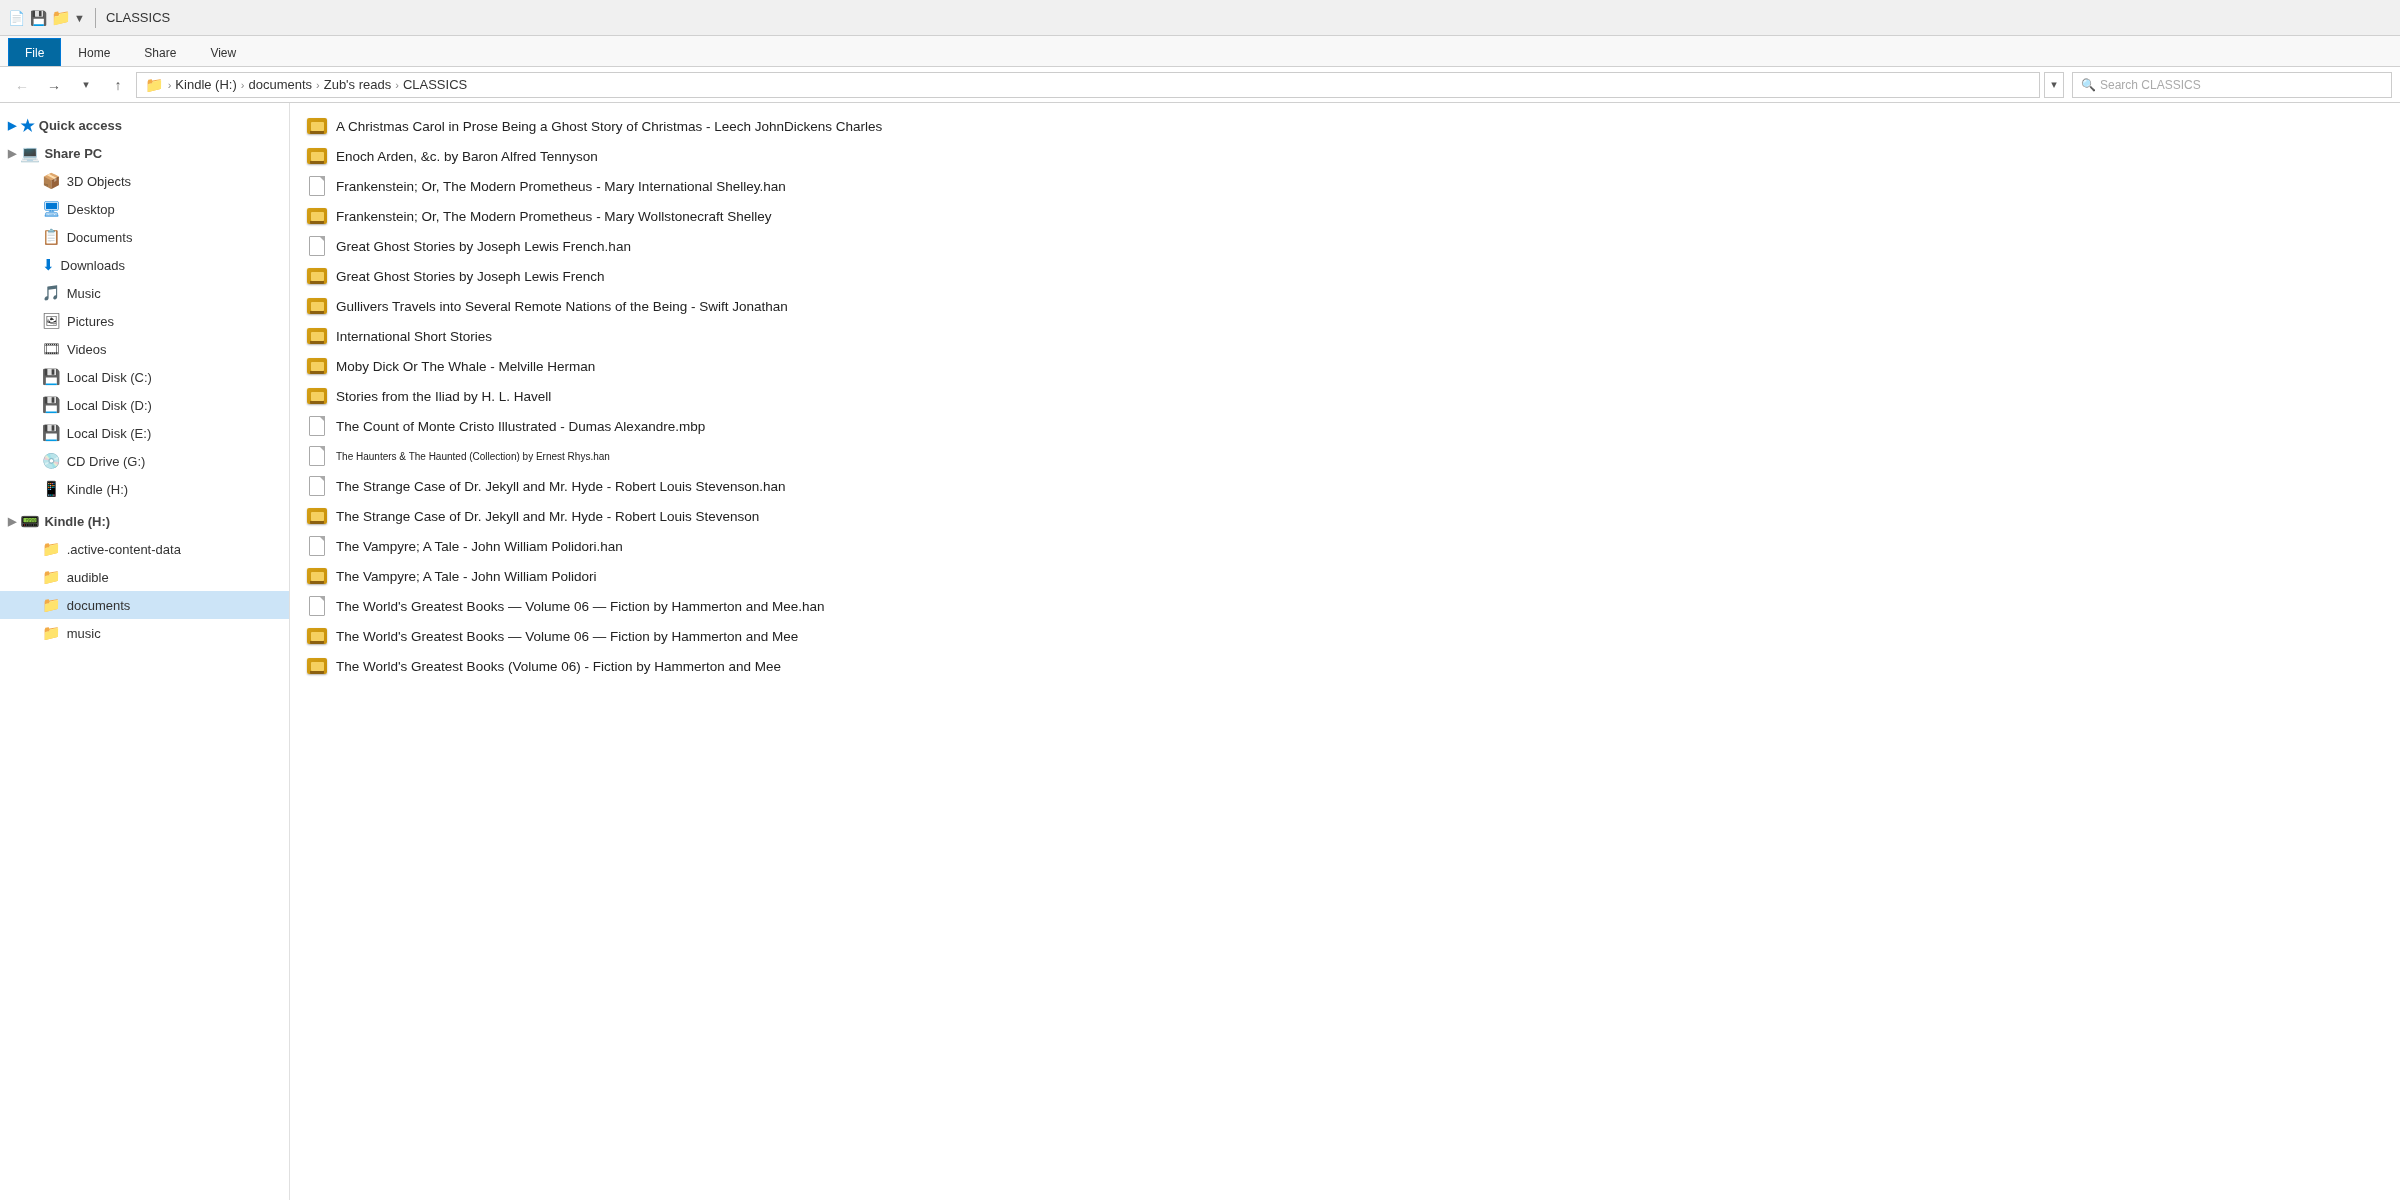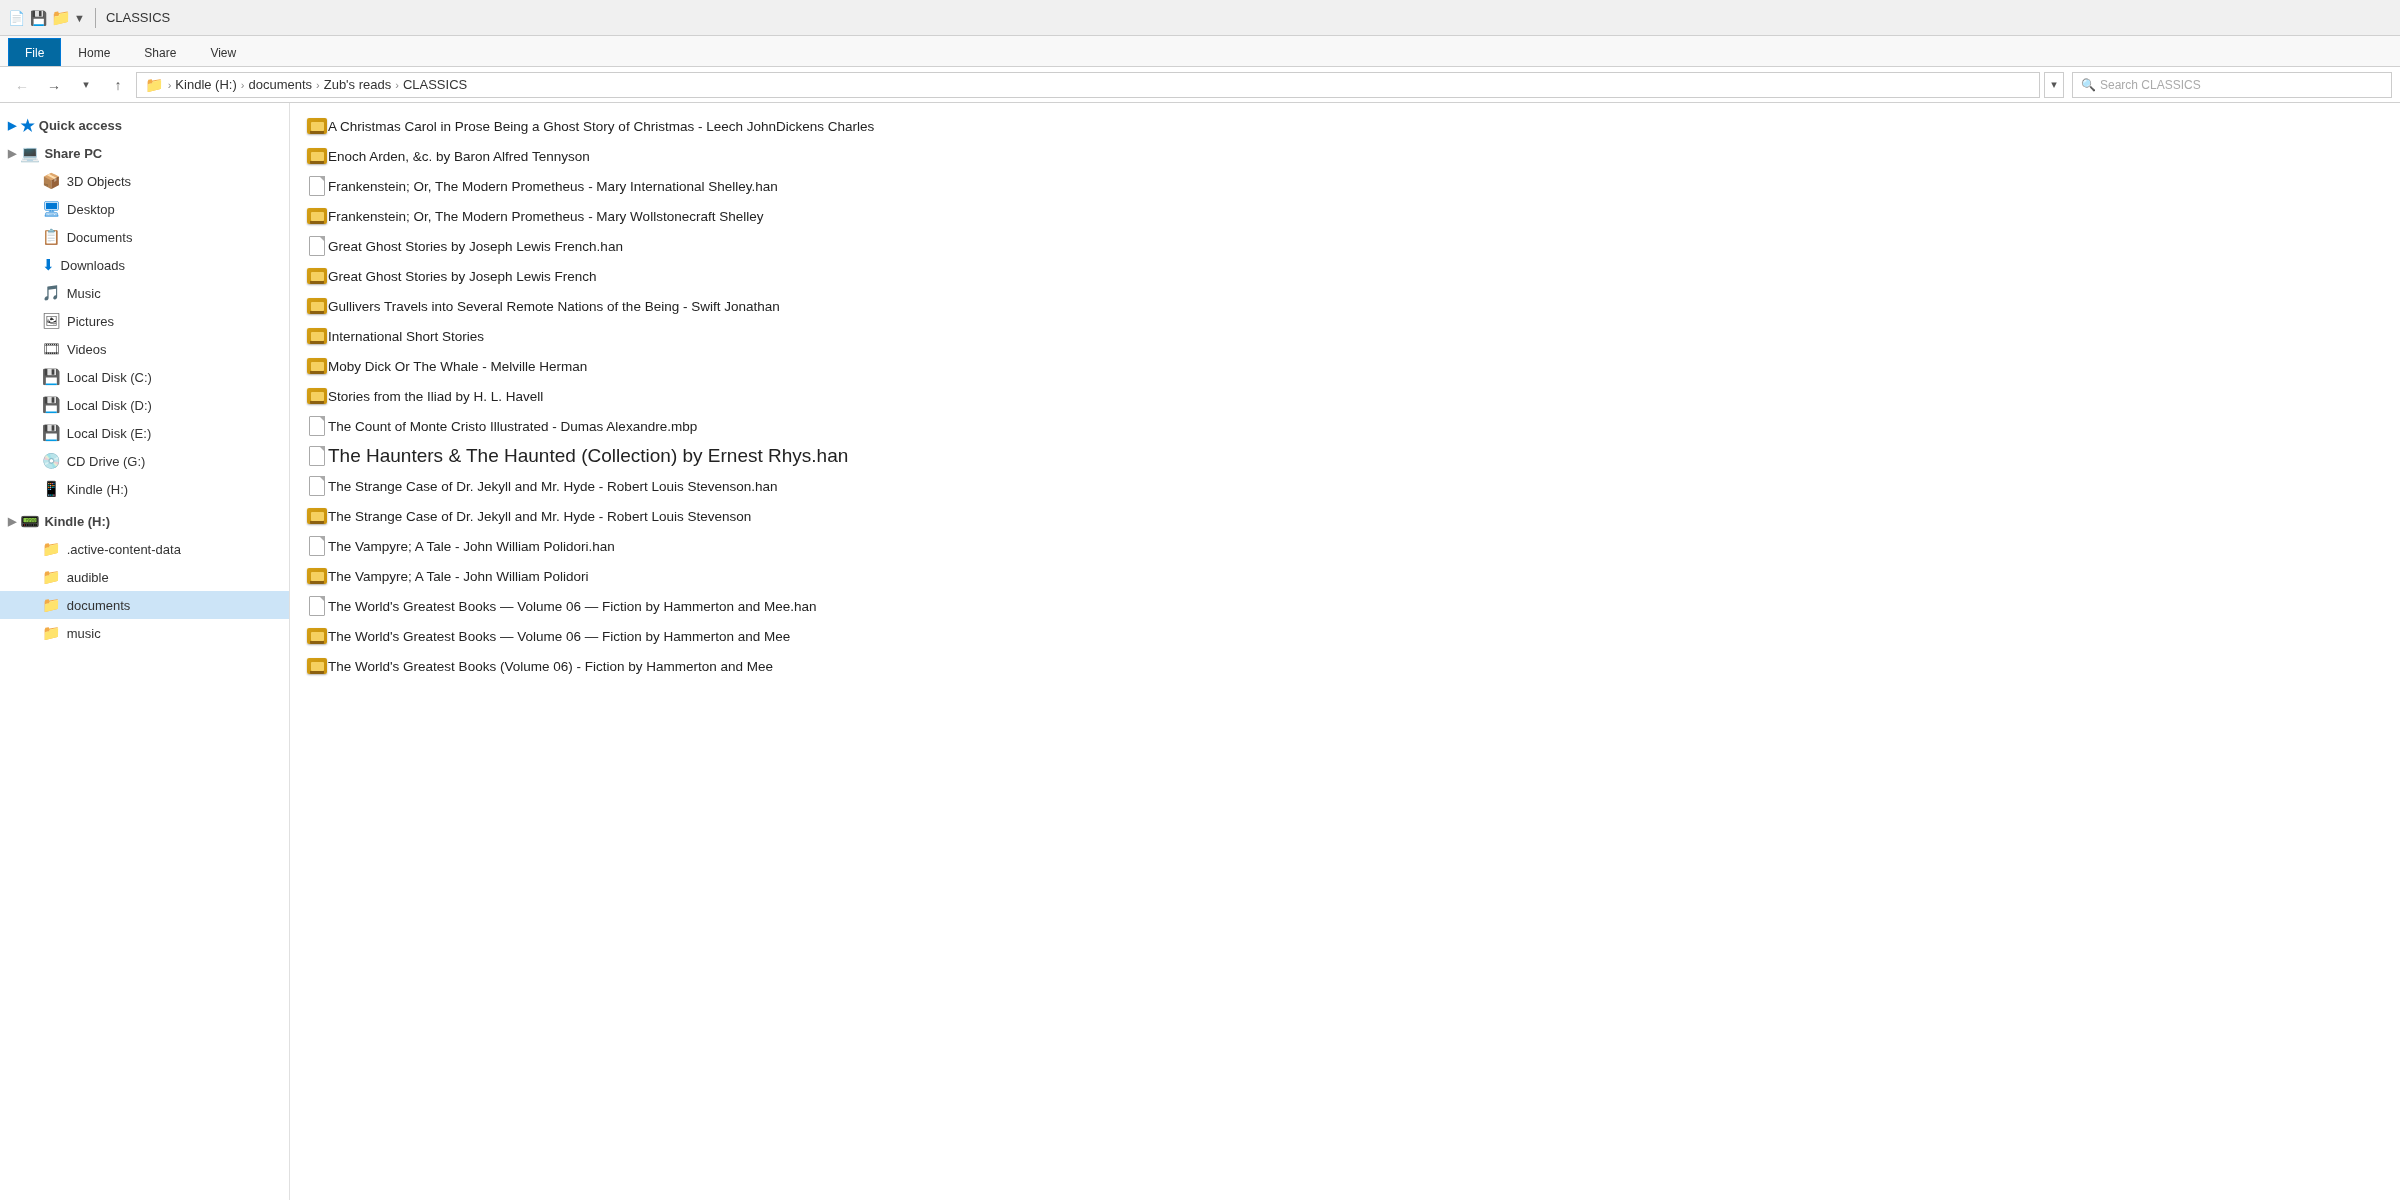--- a/index.html
+++ b/index.html
@@ -186,21 +186,21 @@
       background: white;
     }
 
     
     .file-item {
       display: flex;
       align-items: center;
       padding: 4px 16px;
       height: 30px;
       cursor: pointer;
-      gap: 0;
+      gap: 8px;
       color: #222;
       font-size: 13.5px;
     }
     .file-icon {
       min-width: 22px;
       height: 18px;
       display: flex;
       align-items: center;
       justify-content: center;
     }
@@ -629,21 +629,21 @@
         position:relative;
       ">
         <div style="
           position:absolute;top:-1px;right:-1px;
           width:6px;height:6px;
           background:#aaa;
           clip-path:polygon(0 0,100% 100%,100% 0);
         "></div>
       </div>
         </div>
-        <span style="font-size: 19px; text-align: right;">The Haunters &amp; The Haunted (Collection) by Ernest Rhys.han</span>
+        <span style="font-size: 10px; text-align: right;">The Haunters &amp; The Haunted (Collection) by Ernest Rhys.han</span>
       </div>
       <div class="file-item">
         <div class="file-icon">
           <div style="
         width:16px;height:20px;
         background:white;
         border:1.5px solid #aaa;
         border-radius:1px;
         position:relative;
       ">

